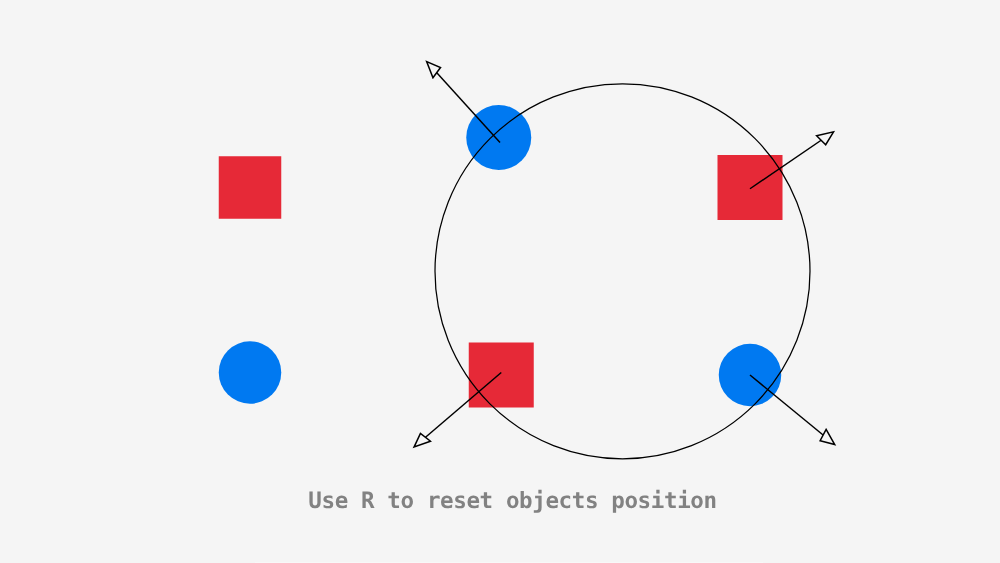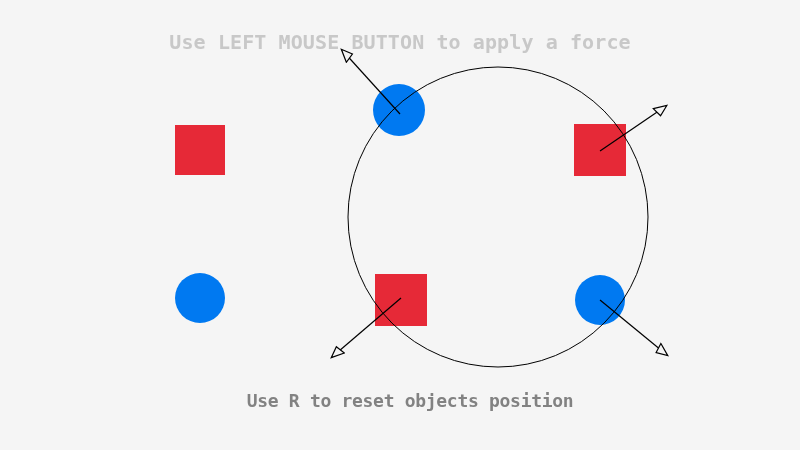--- a/index.html
+++ b/index.html
@@ -62,17 +62,16 @@
       </g>
     <g id="overlay-layer">
         <circle cx="498" cy="217" r="150" fill="none" stroke="#000000" stroke-width="1"></circle>
         <line x1="400" y1="114" x2="342" y2="50" stroke="#000000" stroke-width="1.2" marker-end="url(#arrowhead)"></line>
         <line x1="600" y1="151" x2="666" y2="106" stroke="#000000" stroke-width="1.2" marker-end="url(#arrowhead)"></line>
         <line x1="401" y1="298" x2="332" y2="357" stroke="#000000" stroke-width="1.2" marker-end="url(#arrowhead)"></line>
         <line x1="600" y1="300" x2="667" y2="355" stroke="#000000" stroke-width="1.2" marker-end="url(#arrowhead)"></line>
       </g>
   </svg>
 
-  <div class="msg msg-top" style="color: rgb(200, 200, 200);">Use LEFT MOUSE BUTTON to apply a force</div>
 
   <div class="msg msg-bottom" style="color: rgb(130, 130, 130);">Use R to reset objects position</div>
 
 </div>
 
 </body></html>

